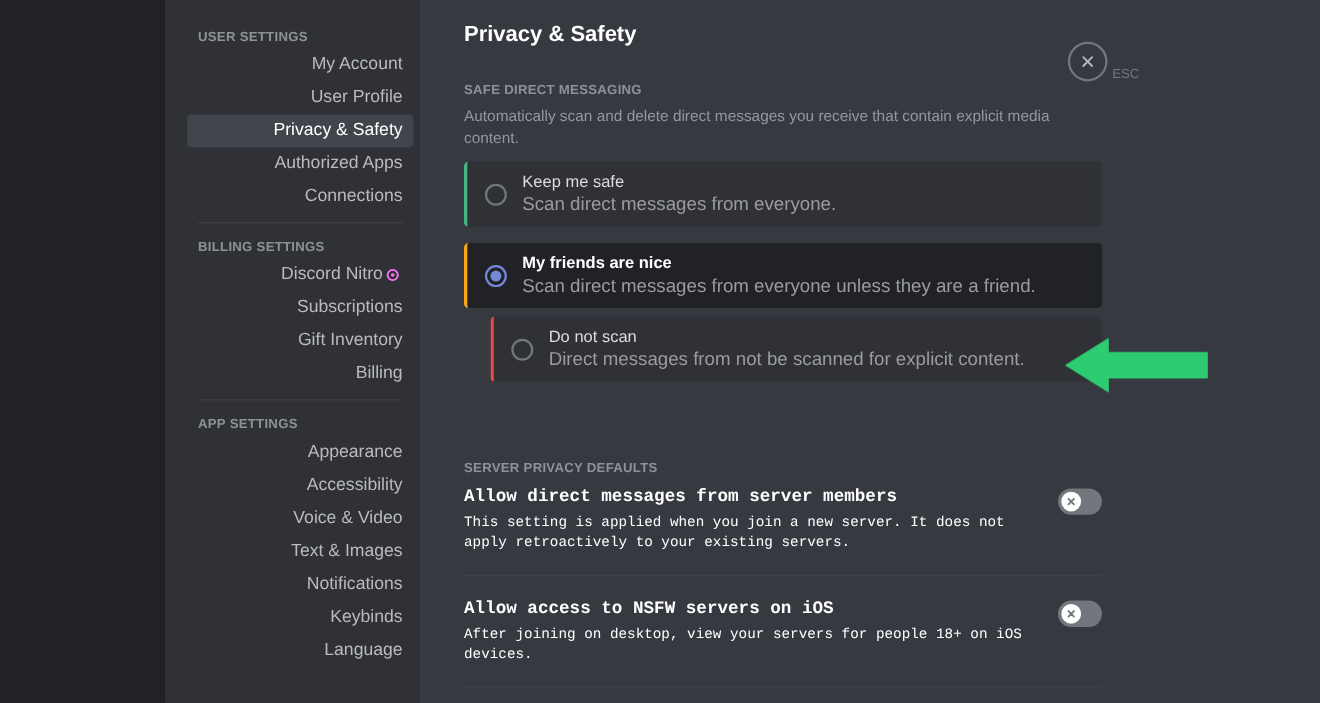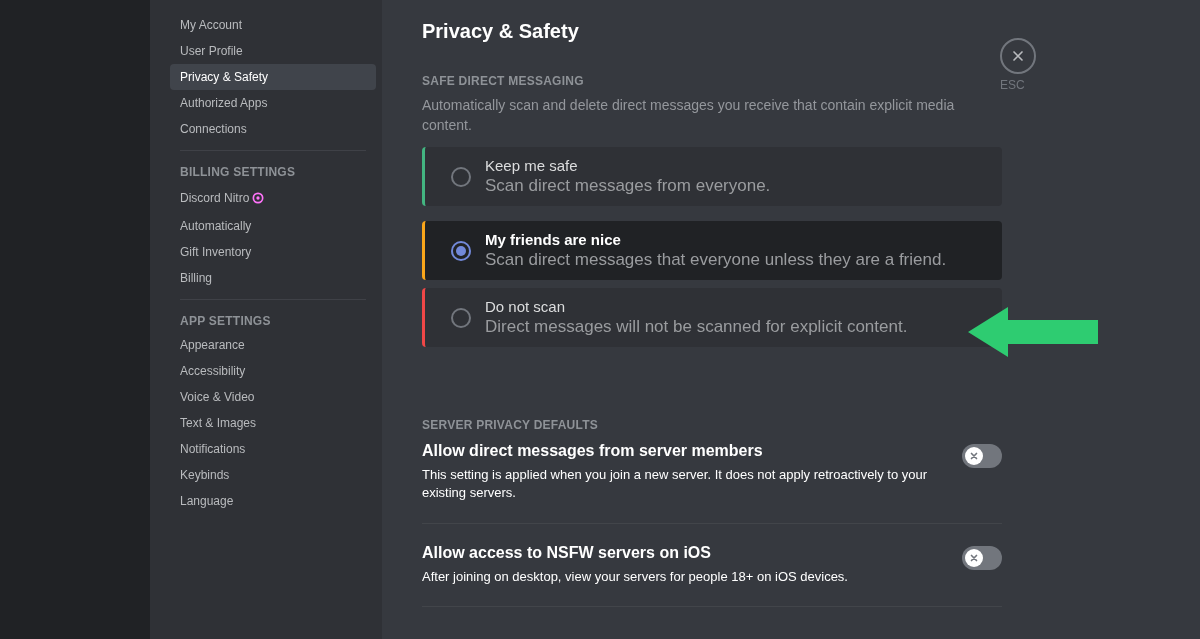--- a/index.html
+++ b/index.html
@@ -26,26 +26,26 @@
   .side-header {
     font-size: 12px;
     font-weight: 700;
     color: #8e9297;
     letter-spacing: .02em;
     text-transform: uppercase;
     padding: 6px 10px 4px 10px;
     margin-top: 8px;
   }
   .side-item {
-    font-size: 12px;
+    font-size: 16px;
     color: #b9bbbe;
     padding: 6px 10px;
     border-radius:4px;
     cursor: pointer;
-    display:flex; align-items:center; justify-content:flex-start;
+    display:flex; align-items:center; justify-content:flex-end;
   }
   .side-item.active { background:#40444b; color:#fff; }
   .nitro-badge {
     display:inline-flex; width:18px; height:18px; border-radius:50%;
     align-items:center; justify-content:center;
   }
   .nitro-badge svg{display:block}
   .divider-side { height:1px; background:#3f4147; margin:8px 10px; }
 
   
@@ -56,60 +56,60 @@
     text-transform:uppercase; margin-bottom:8px;margin-top:31px;
   }
   .section-desc { font-size:14px; color:#94979c; margin-bottom:12px; line-height:1.4;}
   .section-desc2 { font-size:13px; color:#ffffff; margin-top:6px; margin-bottom:0; line-height:1.4;}
 
   
   .radio-card {
     background:#2f3136;
     border-left:3px solid;
     border-radius:4px;
-    padding:10px 26px;
+    padding:10px 16px;
     margin-bottom:8px;
     display:flex; align-items:center; gap:14px;
     cursor:pointer;
   }
   .radio-card.green { border-left-color:#43b581;}
   .radio-card.yellow { border-left-color:#faa61a;}
-  .radio-card.red { border-left-color:#f04747;}
+  .radio-card.red { border-left-color:#f04747;margin-left:24px;}
   .radio-card.selected { background:#202225;margin-top:15px; }
   .radio-ring {
     width:20px;height:20px;border:2px solid #72767d;border-radius:50%;
     display:flex;align-items:center;justify-content:center;flex-shrink:0;
   }
   .radio-card.selected .radio-ring { border-color:#7289da;}
   .radio-dot { width:10px;height:10px;border-radius:50%; background:#7289da; display:none;}
   .radio-card.selected .radio-dot{display:block;}
   .radio-text .t { font-size:15px; font-weight:600; color:#fff;}
   .radio-card:not(.selected) .radio-text .t { color:#dcddde; font-weight:500;}
   .radio-text .d { font-size:17px; color:#9a9c9f; margin-top:2px;}
 
   .hr-thin{ height:1px; background:#42454a; margin:20px 0;}
 
   
-  .toggle-row { display:flex; justify-content:space-between; align-items:flex-start; gap:24px;}
+  .toggle-row { display:flex; justify-content:space-between; align-items:flex-start; gap:24px;font-family:Liberation Mono, monospace;}
   .toggle-row .tl { font-size:16px; font-weight:600; color:#fff;}
   .toggle-wrap { flex-shrink:0; margin-top:2px;}
   .toggle {
     width:40px; height:24px; background:#72767d; border-radius:14px; position:relative; cursor:pointer;
   }
   .toggle .knob{
     width:18px;height:18px;background:#fff;border-radius:50%;
     position:absolute; top:3px; left:3px;
     display:flex;align-items:center;justify-content:center;
   }
   .toggle .knob svg{width:10px;height:10px;}
 
   
   .close-btn {
     position:absolute; top:18px; right:-34px;
-    display:flex; flex-direction:column; align-items:flex-start; gap:4px;
+    display:flex; flex-direction:row; align-items:flex-end; gap:4px;
     color:#b9bbbe;
   }
   .close-ring{
     width:36px;height:36px;border:2px solid #72767d;border-radius:50%;
     display:flex;align-items:center;justify-content:center;cursor:pointer;
   }
   .close-esc{font-size:12px;color:#72767d;}
 
   
   .green-arrow{
@@ -126,20 +126,21 @@
   .content-col{max-width:580px; position:relative;}
 </style>
 </head>
 <body>
 
 <div class="layout">
   <div class="lstrip"></div>
 
   <div class="sidebar">
 
+    <div class="side-header">User Settings</div>
     <div class="side-item">
         <span>My Account</span>
       </div>
     <div class="side-item">
         <span>User Profile</span>
       </div>
     <div class="side-item active">
         <span>Privacy &amp; Safety</span>
       </div>
     <div class="side-item">
@@ -154,21 +155,21 @@
     <div class="side-item">
       <span>Discord Nitro</span>
       <span class="nitro-badge">
         <svg width="16" height="16" viewBox="0 0 24 24">
             <circle cx="12" cy="12" r="7" fill="none" stroke="#ff73fa" stroke-width="2.5"></circle>
             <circle cx="12" cy="12" r="2.5" fill="#ff73fa"></circle>
           </svg>
       </span>
     </div>
     <div class="side-item">
-        <span>Automatically</span>
+        <span>Subscriptions</span>
       </div>
     <div class="side-item">
         <span>Gift Inventory</span>
       </div>
     <div class="side-item">
         <span>Billing</span>
       </div>
     <div class="divider-side"></div>
 
     <div class="side-header">App Settings</div>
@@ -218,28 +219,28 @@
           <div class="t">Keep me safe</div>
           <div class="d">Scan direct messages from everyone.</div>
         </div>
       </div>
       <div class="radio-card yellow selected">
         <div class="radio-ring">
             <div class="radio-dot"></div>
           </div>
         <div class="radio-text">
           <div class="t">My friends are nice</div>
-          <div class="d">Scan direct messages that everyone unless they are a friend.</div>
+          <div class="d">Scan direct messages from everyone unless they are a friend.</div>
         </div>
       </div>
       <div class="radio-card red">
         <div class="radio-ring"></div>
         <div class="radio-text">
           <div class="t">Do not scan</div>
-          <div class="d">Direct messages will not be scanned for explicit content.</div>
+          <div class="d">Direct messages from not be scanned for explicit content.</div>
         </div>
       </div>
 
       <div style="height:32px"></div>
       <div class="section-label">Server Privacy Defaults</div>
 
       <div class="toggle-row" style="margin-top:10px">
         <div>
           <div class="tl">Allow direct messages from server members</div>
           <div class="section-desc2">This setting is applied when you join a new server. It does not apply retroactively to your existing servers.</div>

